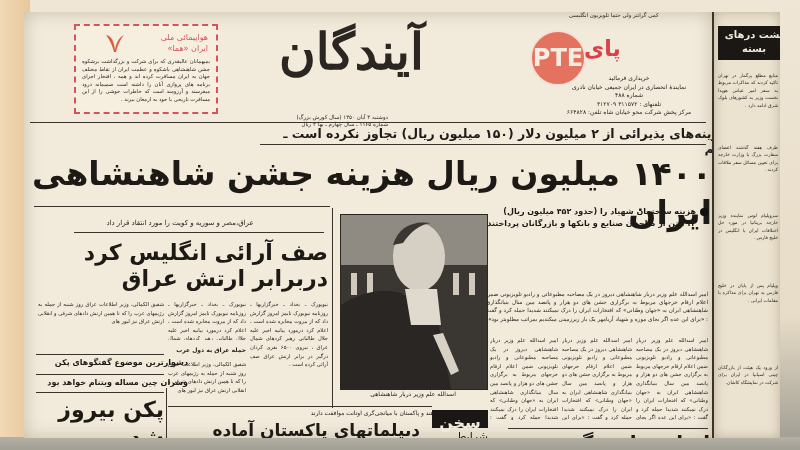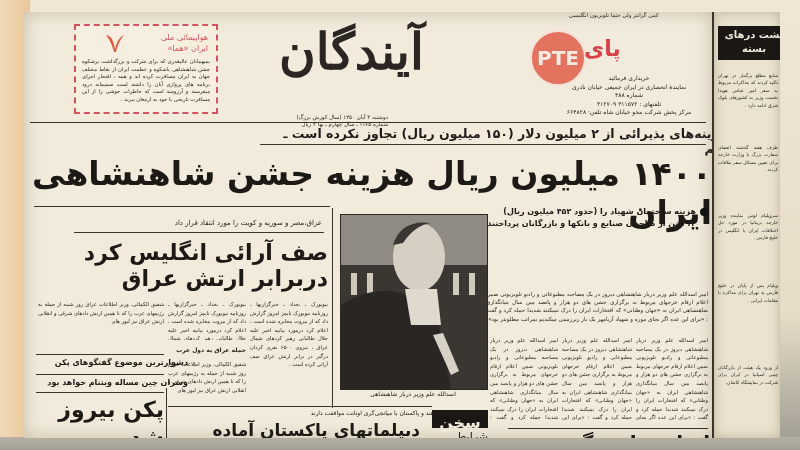--- a/index.html
+++ b/index.html
@@ -14,27 +14,27 @@
     border-left:2px solid #3a342c;box-shadow:inset 0 0 12px rgba(120,100,70,.4);overflow:hidden;direction:rtl;}
   .rtl{direction:rtl;unicode-bidi:embed;}
   .ad{position:absolute;left:50px;top:12px;width:140px;height:86px;border:2px dashed #d3535f;background:#f6efe0;}
   .ad-logo{position:absolute;left:28px;top:6px;width:22px;height:22px;}
   .ad-title{position:absolute;right:8px;top:6px;font-size:8px;color:#d3535f;line-height:11px;text-align:right;}
   .ad-body{position:absolute;left:6px;right:6px;top:32px;font-size:5.3px;line-height:7.6px;color:#2a2620;text-align:justify;}
   .masthead{position:absolute;left:255px;top:10px;font-family:"DejaVu Serif",serif;font-size:50px;font-weight:bold;color:#2b2622;letter-spacing:1px;}
   .dateline{position:absolute;left:272px;top:102px;font-size:5.5px;line-height:7px;color:#2a2620;text-align:right;width:92px;}
   .pte-top{position:absolute;left:545px;top:0px;font-size:5.5px;color:#2a2620;}
   .pte-logo{position:absolute;left:506px;top:18px;width:52px;height:52px;border-radius:50%;background:#e3735e;border:2px solid #f4e0d6;
-    display:flex;align-items:center;justify-content:center;color:#f6ece4;font-weight:bold;font-size:20px;font-family:"DejaVu Sans",sans-serif;direction:ltr;}
+    display:flex;align-items:center;justify-content:center;color:#f6ece4;font-weight:bold;font-size:24px;font-family:"DejaVu Sans",sans-serif;direction:ltr;}
   .pte-word{position:absolute;left:560px;top:24px;font-size:22px;color:#d9424a;font-weight:bold;}
   .pte-info{position:absolute;left:530px;top:62px;width:150px;font-size:6px;line-height:8.5px;color:#2a2620;text-align:center;}
   .rule{position:absolute;height:1px;background:#3a342c;}
   .sub-head{position:absolute;left:236px;top:114px;width:468px;font-size:12.5px;font-weight:bold;color:#1f1b18;text-align:right;}
   .main-head{position:absolute;left:8px;top:142px;width:680px;font-size:33px;font-weight:bold;color:#1d1915;text-align:right;font-family:"DejaVu Sans",sans-serif;letter-spacing:-1px;}
-  .kicker-left{position:absolute;left:14px;top:207px;width:284px;font-size:7px;color:#1f1b18;text-align:right;}
+  .kicker-left{position:absolute;left:14px;top:207px;width:284px;font-size:7px;color:#1f1b18;text-align:center;}
   .head-left{position:absolute;left:14px;top:228px;width:290px;font-size:22px;font-weight:bold;line-height:26px;color:#1d1915;text-align:right;}
   .col-text{position:absolute;font-size:5.2px;line-height:8.6px;color:#2a2620;text-align:justify;}
   .bullets{position:absolute;left:462px;top:194px;width:222px;font-size:8px;line-height:12px;font-weight:bold;color:#1d1915;text-align:right;}
   .bullet{position:relative;padding-right:12px;margin-bottom:2px;}
   .bullet::before{content:"";position:absolute;right:0;top:2px;width:8px;height:8px;border-radius:50%;background:#111;}
   .photo{position:absolute;left:316px;top:202px;width:146px;height:174px;background:#4a4540;border:1px solid #2a2620;overflow:hidden;}
   .photo-cap{position:absolute;left:316px;top:378px;width:146px;font-size:6px;color:#1d1915;text-align:center;}
   .sokhan{position:absolute;left:408px;top:398px;width:56px;height:18px;background:#1a1714;color:#f0e8da;font-size:16px;font-weight:bold;text-align:center;line-height:26px;}
   .sharayet{position:absolute;left:418px;top:418px;width:46px;font-size:11px;font-weight:normal;color:#1d1915;text-align:right;}
   .mid-kicker{position:absolute;left:190px;top:397px;width:220px;font-size:6px;color:#1d1915;text-align:right;}

